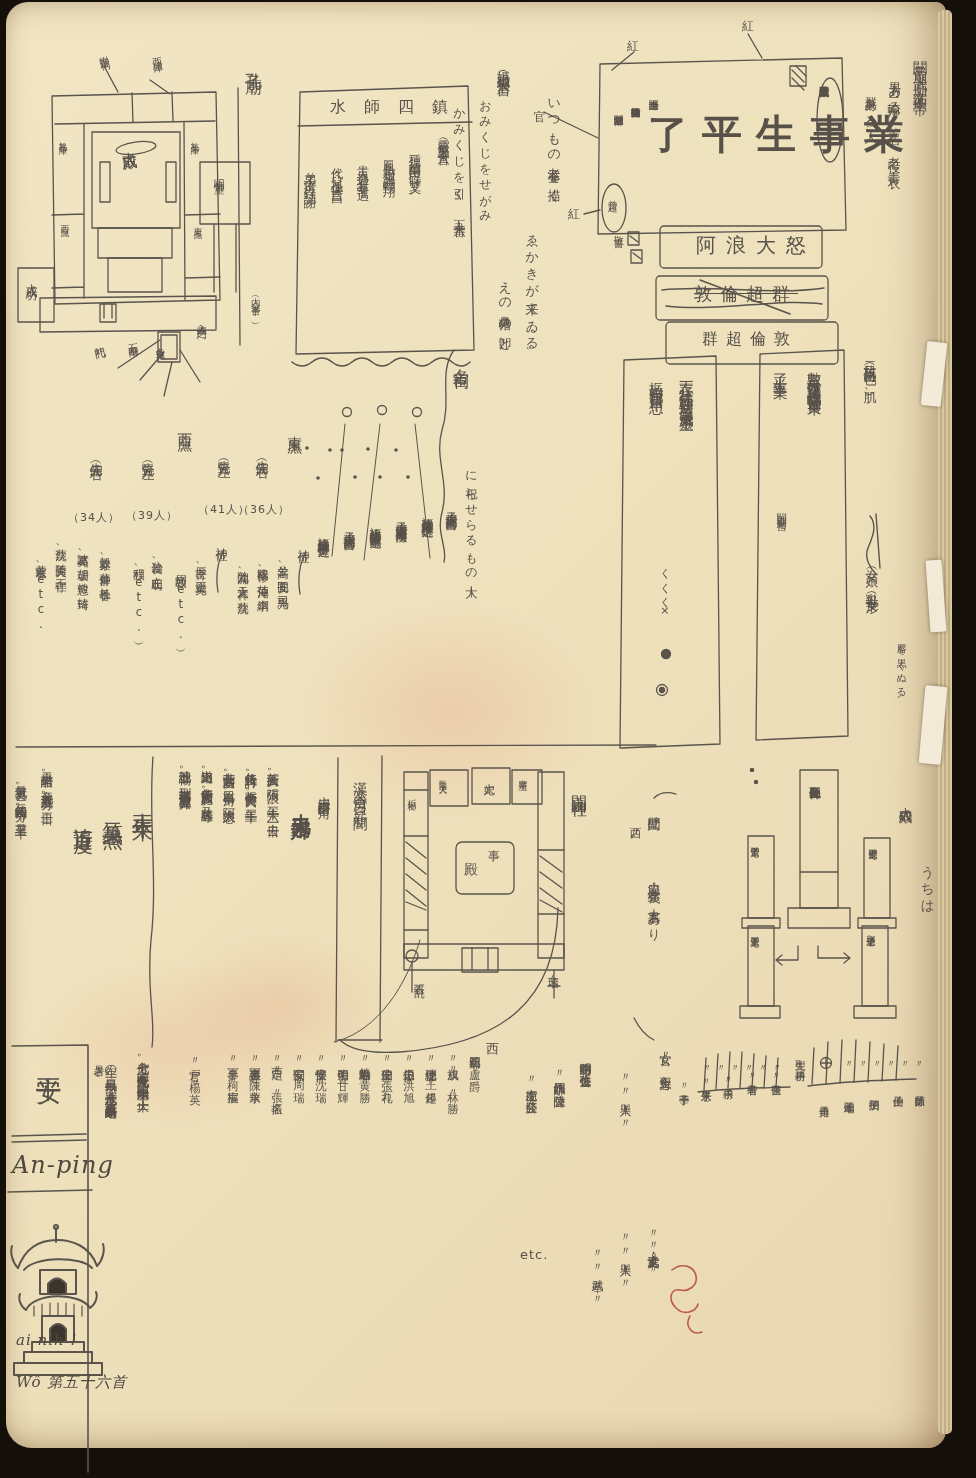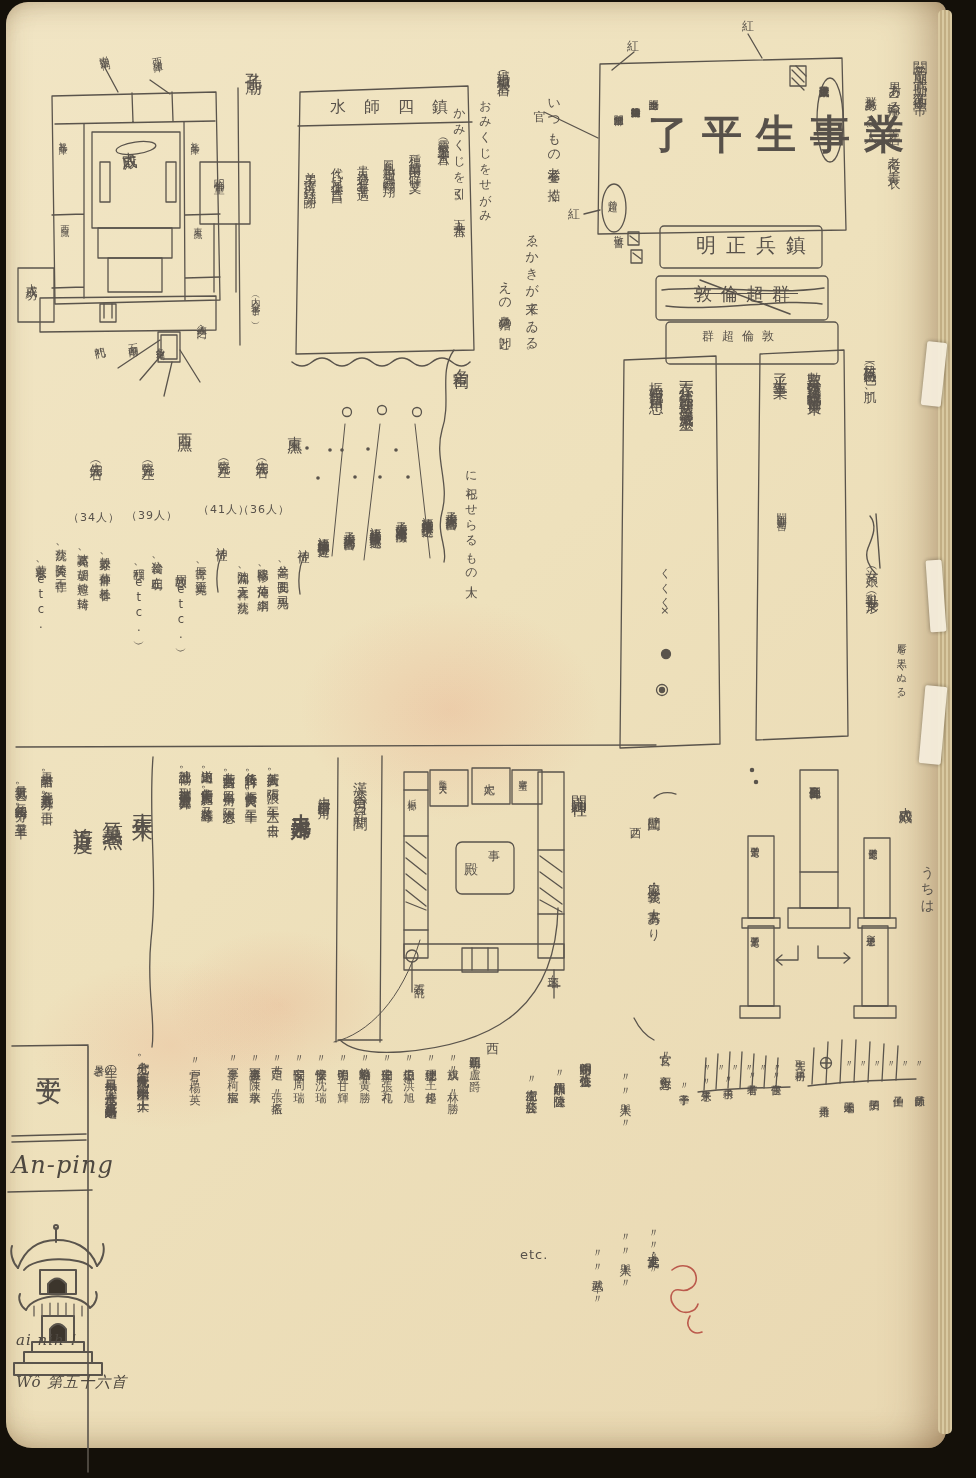--- a/index.html
+++ b/index.html
@@ -244,23 +244,23 @@
 <div class="txt v" style="left: 613px; top: 108px; font-size: 9.5px; letter-spacing: 0px;">閩浙總督部堂</div>
 <div class="txt v" style="left: 607px; top: 192px; font-size: 10px;">曾超</div>
 <div class="txt v" style="left: 613px; top: 228px; font-size: 10px;">敬書</div>
 <div class="txt v" style="left: 888px; top: 72px; font-size: 12.5px;">男方ある。</div>
 <div class="txt v" style="left: 864px; top: 86px; font-size: 12.5px;">群象ある人、</div>
 <div class="txt v" style="left: 912px; top: 50px; font-size: 14.5px; letter-spacing: 4px;">關帝廟（武廟・文衡聖帝）</div>
 <div class="txt v" style="left: 886px; top: 88px; font-size: 13px; letter-spacing: 5px;">二輪か芝居。老役（青衣）。</div>
 <div class="txt v" style="left: 862px; top: 352px; font-size: 13px;">二枚目（鐵色の肌）、</div>
 <div class="txt v" style="left: 864px; top: 560px; font-size: 13px;">女（娘）、乳母（女形）</div>
 <div class="txt v" style="left: 896px; top: 636px; font-size: 10px;">唇を黒くぬる。</div>
-<div class="txt h" style="left: 696px; top: 234px; font-size: 20px; letter-spacing: 10px;">明正兵鎮</div>
+<div class="txt h" style="left: 696px; top: 234px; font-size: 20px; letter-spacing: 10px;">阿浪大怒</div>
 <div class="txt h" style="left: 694px; top: 284px; font-size: 18px; letter-spacing: 8px; text-decoration: line-through;">敦倫超群</div>
-<div class="txt h" style="left: 702px; top: 330px; font-size: 12px; letter-spacing: 8px;">群超倫敦</div>
+<div class="txt h" style="left: 702px; top: 330px; font-size: 16px; letter-spacing: 8px;">群超倫敦</div>
 <div class="txt v" style="left: 678px; top: 368px; font-size: 14.5px; letter-spacing: 3px;">志存一統佐興朝伏魔蕩寇威靈丕</div>
 <div class="txt v" style="left: 648px; top: 370px; font-size: 14.5px; letter-spacing: 3px;">振始完當日精忠</div>
 <div class="txt v" style="left: 658px; top: 560px; font-size: 11px;">くくく×</div>
 <div class="txt v" style="left: 806px; top: 360px; font-size: 14.5px; letter-spacing: 2px;">數定三分扶炎漢討吳伐魏辛苦備嘗未</div>
 <div class="txt v" style="left: 772px; top: 362px; font-size: 14.5px; letter-spacing: 3px;">了平生事業</div>
 <div class="txt v" style="left: 776px; top: 505px; font-size: 10px;">閩聖廟站言</div>
 <div class="txt v" style="left: 452px; top: 356px; font-size: 16px;">名宦祠</div>
 <div class="txt v" style="left: 464px; top: 462px; font-size: 12px;">に祀らせらるゝもの十人</div>
 <div class="txt v" style="left: 444px; top: 502px; font-size: 12px; letter-spacing: 1px;">太子少保兵部尚書</div>
 <div class="txt v" style="left: 420px; top: 508px; font-size: 12px; letter-spacing: 1px;">福建總督范承謨之位</div>

